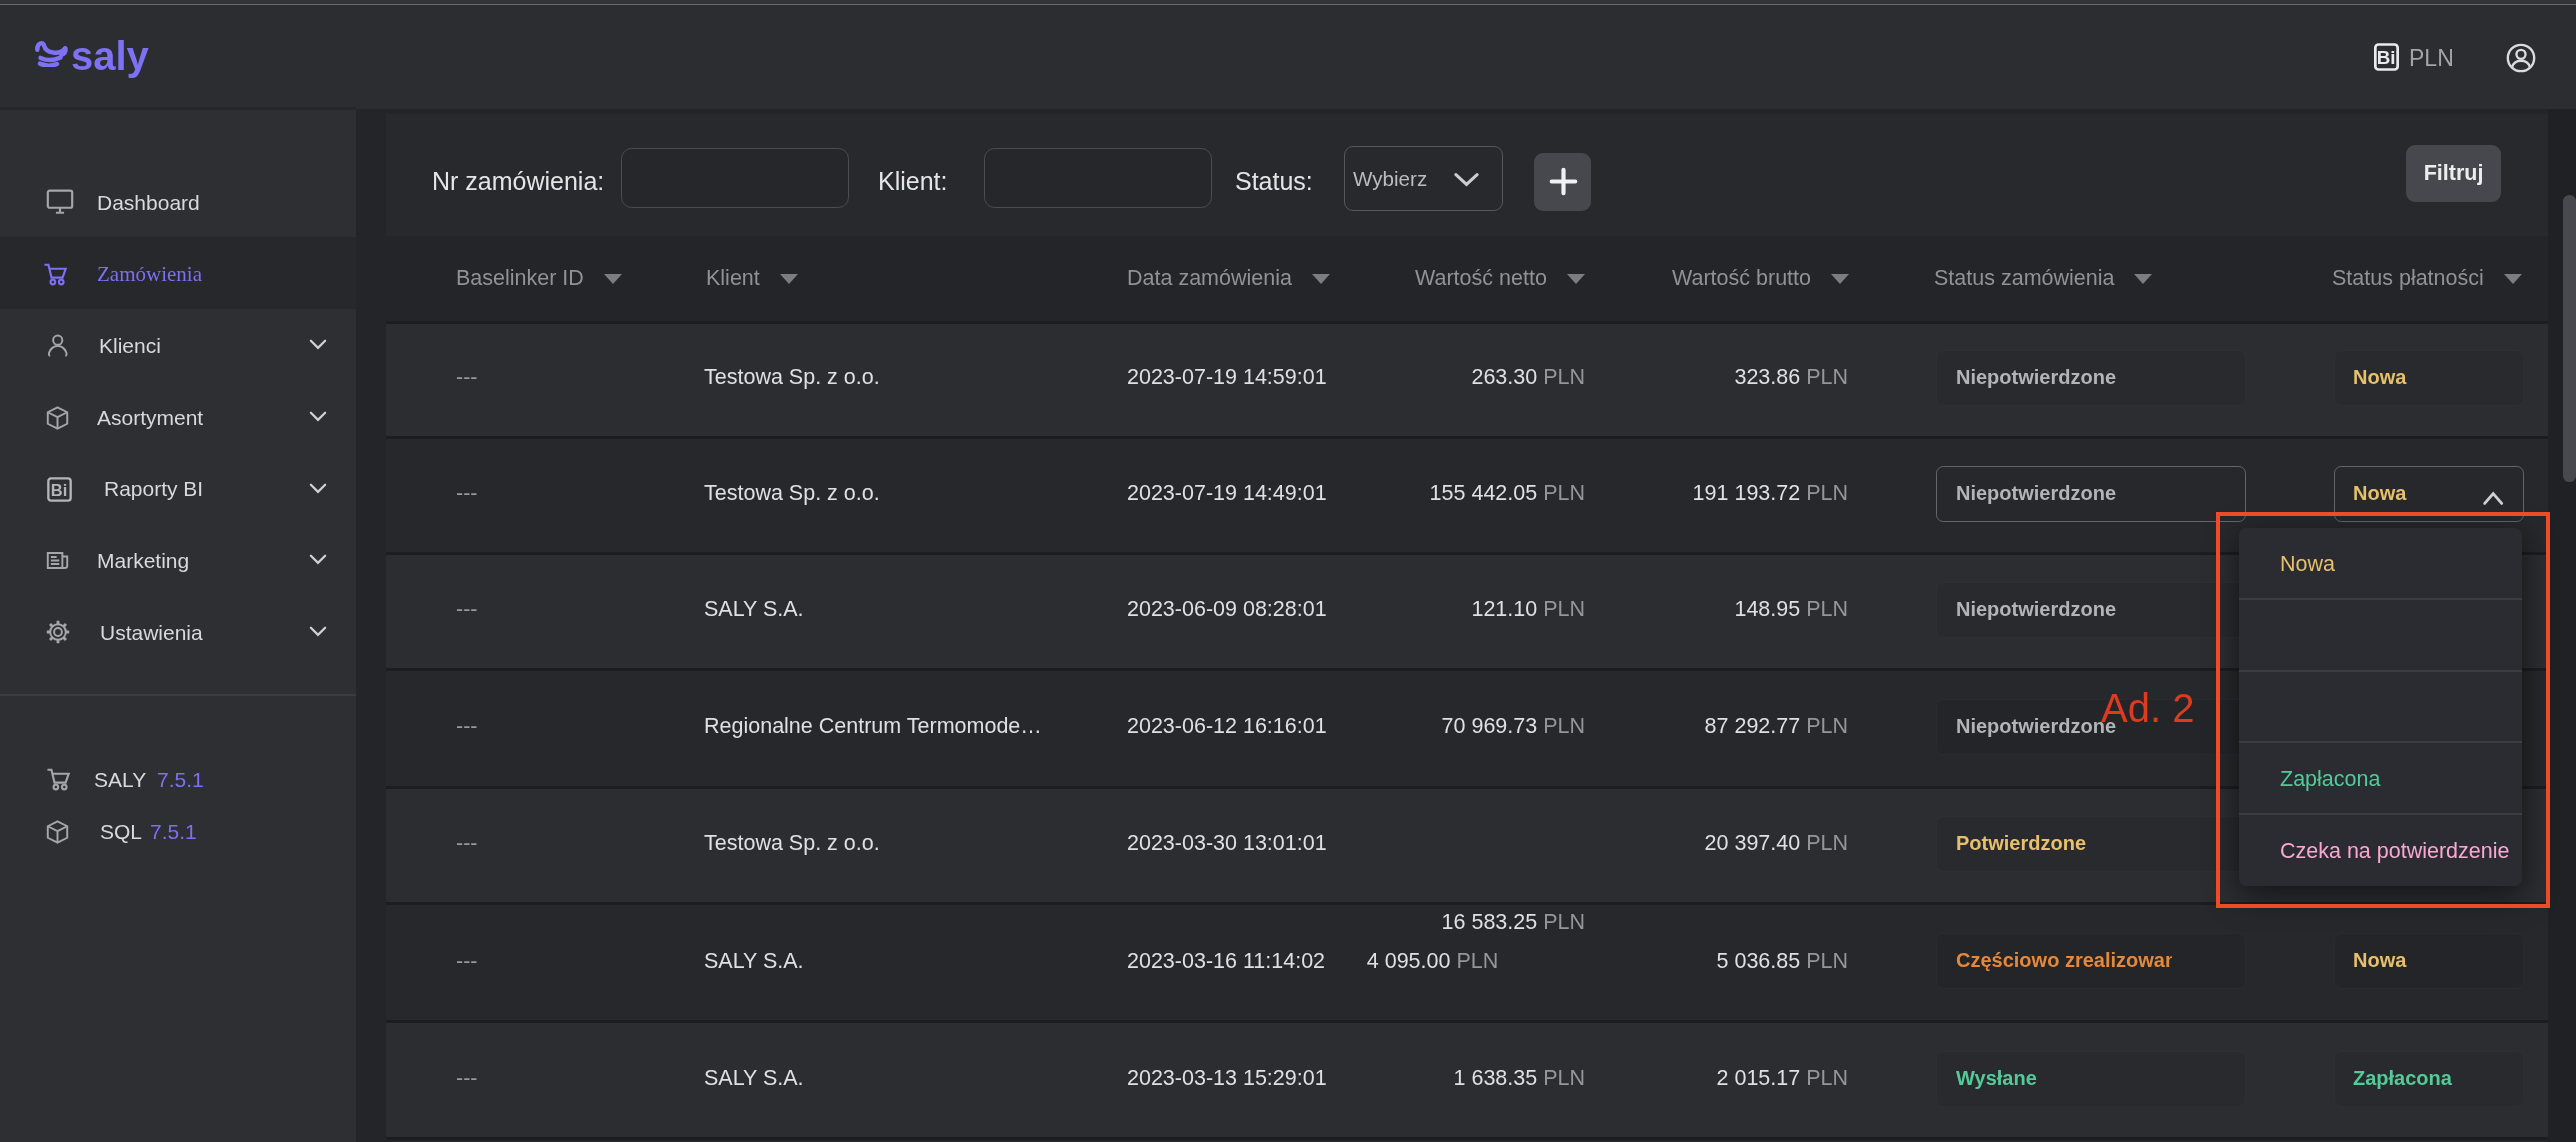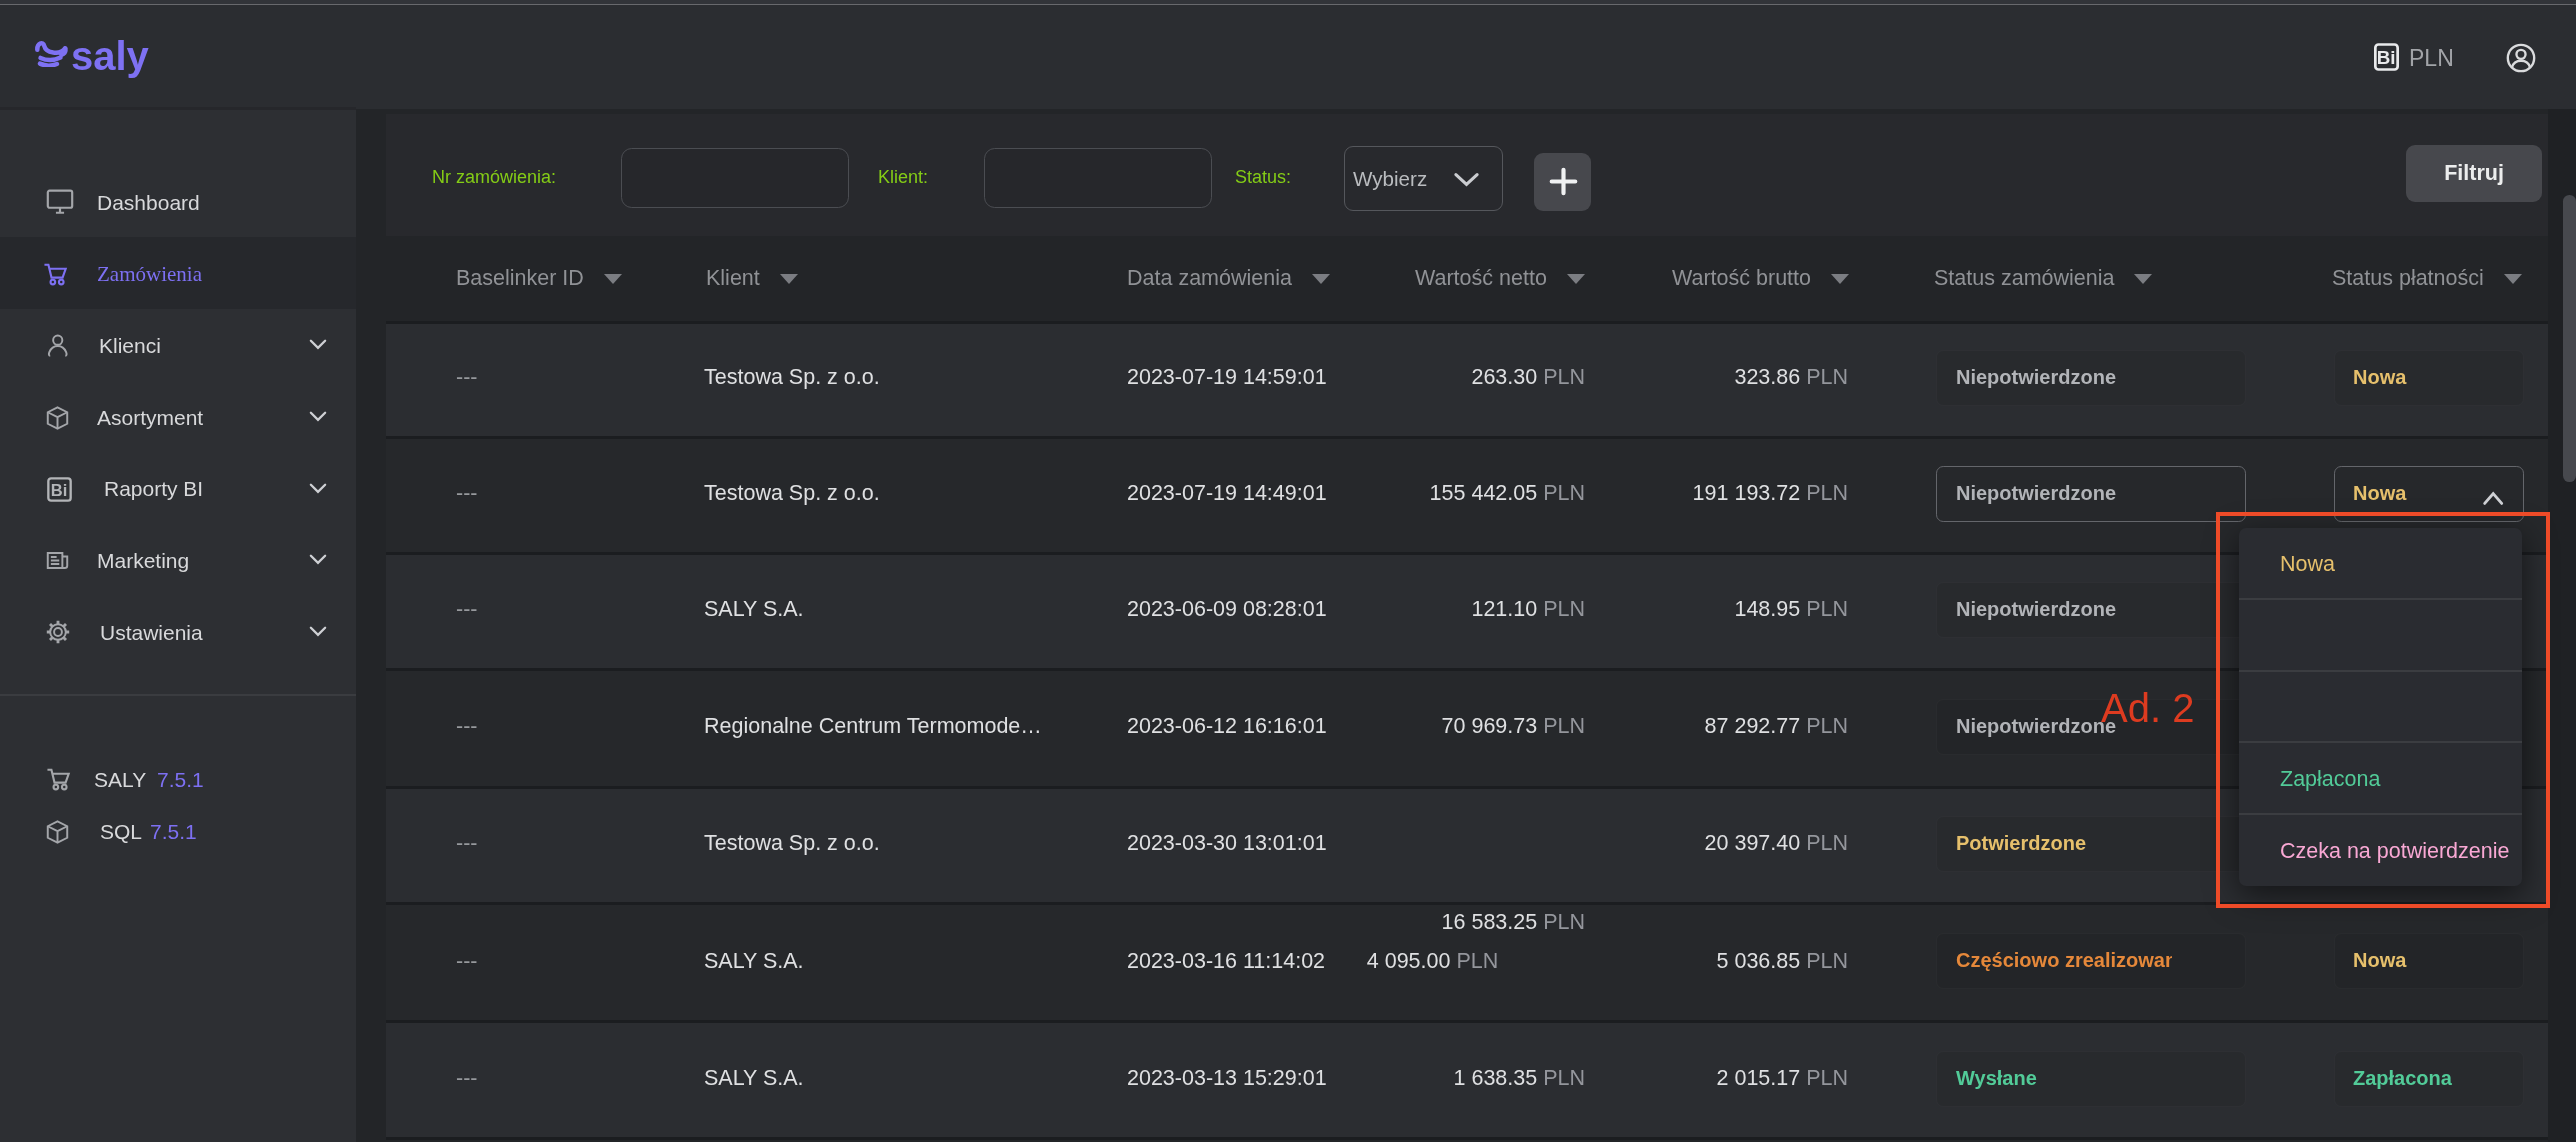--- a/index.html
+++ b/index.html
@@ -11,21 +11,21 @@
   .side { left:0; top:109px; width:356px; height:1034px; background:#2d2f33; }
   .sideactive { left:0; top:237px; width:356px; height:72px; background:#26282c; }
   .sidediv { left:0; top:694px; width:356px; height:1.8px; background:#3a3c40; }
   .panel { left:386px; top:114px; width:2162px; height:122px; background:#28292d; }
   .rstrip { left:2548px; top:109px; width:28px; height:1034px; background:#1f2124; }
   .thumb { left:2563px; top:195px; width:12.5px; height:287px; background:#47494e; border-radius:6.3px; }
 
   .mtxt { font-size:21px; color:#d8d9db; }
   .mtxt.purple { color:#7d70f2;font-family:Liberation Serif, serif; }
   .ver { font-size:21px; color:#7d70f2; }
-  .lbl { font-size:18px; color:#84cc16; }
+  .lbl { font-size:25px; color:#e5e5e5; }
   .input { border:1.8px solid #4b4d52; border-radius:10.7px; background:rgba(0,0,0,0.04); }
   .selbox { border:1.8px solid #55575c; border-radius:9px; }
   .btn { background:#47484d; border-radius:9px; }
 
   .hdr { font-size:21.5px; color:#909296; display:flex; align-items:center; gap:20px; height:27px; }
   .tri { width:0; height:0; border-left:9px solid transparent; border-right:9px solid transparent; border-top:10.7px solid #7b7d82; display:inline-block; }
 
   .line { left:386px; width:2162px; height:2.7px; background:#1b1d20; }
   .row { left:386px; width:2162px; }
   .odd { background:#2b2d31; }
@@ -159,21 +159,21 @@
 <div class="abs lbl" style="left:1235px;top:167px;">Status:</div>
 <div class="abs selbox" style="left:1344px;top:146px;width:159px;height:65px;"></div>
 <div class="abs" style="left:1353px;top:167px;font-size:20.6px;color:#babcbf;">Wybierz</div>
 <svg class="abs" style="left:1453px;top:172px;" width="27" height="15" viewBox="0 0 30 17" fill="none" stroke="#caccd0" stroke-width="3.6" stroke-linecap="round">
     <path d="M3 3 L15 14 L27 3"></path>
   </svg>
 <div class="abs btn" style="left:1534px;top:153px;width:57px;height:58px;"></div>
 <svg class="abs" style="left:1549px;top:167px;" width="29" height="29" viewBox="0 0 32 32" stroke="#f0f1f2" stroke-width="4.6" stroke-linecap="round">
     <path d="M16 3 V29 M3 16 H29"></path>
   </svg>
-<div class="abs btn" style="left:2406px;top:145px;width:136px;height:57px;font-size:21.5px;font-weight:bold;color:#eceded;text-align:center;line-height:57px;">Filtruj</div>
+<div class="abs btn" style="left:2406px;top:145px;width:95px;height:57px;font-size:21.5px;font-weight:bold;color:#eceded;text-align:center;line-height:57px;">Filtruj</div>
 
 <div class="abs hdr" style="left:456px;top:265px;">Baselinker ID <span class="tri"></span></div>
 <div class="abs hdr" style="left:706px;top:265px;">Klient <span class="tri"></span></div>
 <div class="abs hdr" style="left:1127px;top:265px;">Data zamówienia <span class="tri"></span></div>
 <div class="abs hdr" style="left:1415px;top:265px;">Wartość netto <span class="tri"></span></div>
 <div class="abs hdr" style="left:1672px;top:265px;">Wartość brutto <span class="tri"></span></div>
 <div class="abs hdr" style="left:1934px;top:265px;">Status zamówienia <span class="tri"></span></div>
 <div class="abs hdr" style="left:2332px;top:265px;">Status płatności <span class="tri"></span></div>
 
 <div class="abs row odd" style="top:323px;height:113px;"></div>

